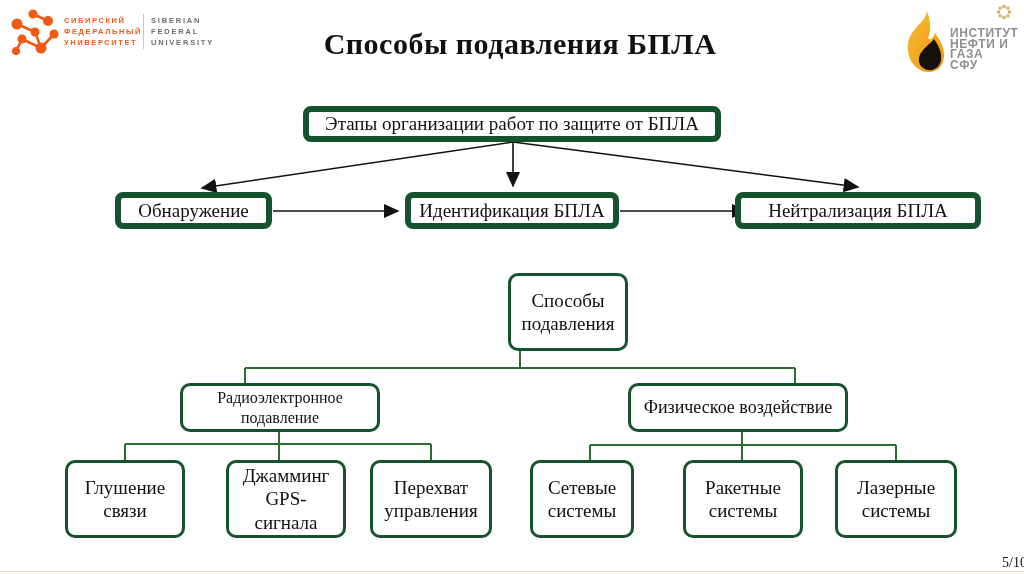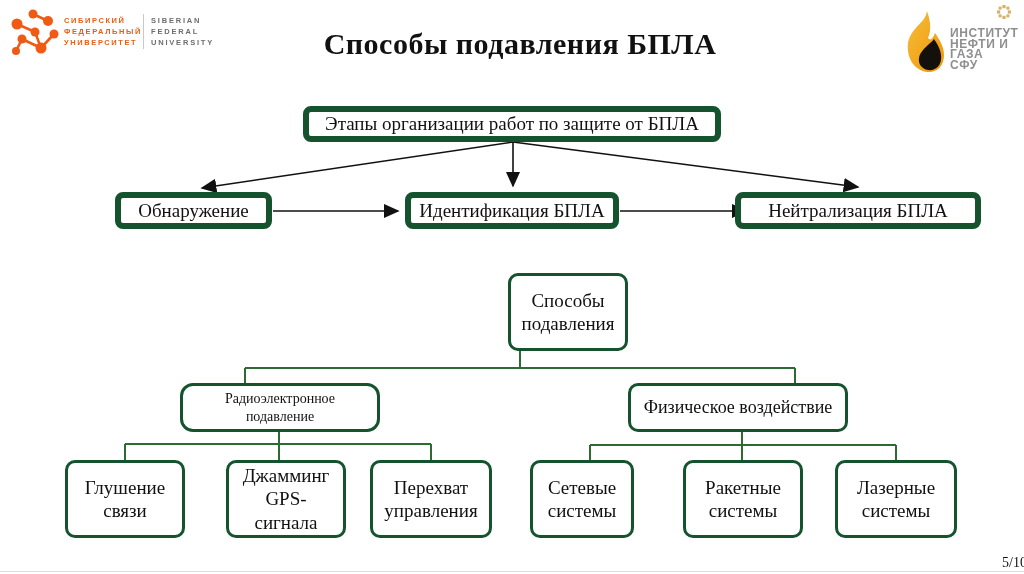--- a/index.html
+++ b/index.html
@@ -115,21 +115,21 @@
     </g>
   </svg>
 
   <div class="box" style="left:303px;top:106px;width:418px;height:36px;">Этапы организации работ по защите от БПЛА</div>
   <div class="box" style="left:115px;top:192px;width:157px;height:37px;">Обнаружение</div>
   <div class="box" style="left:405px;top:192px;width:214px;height:37px;">Идентификация БПЛА</div>
   <div class="box" style="left:735px;top:192px;width:246px;height:37px;">Нейтрализация БПЛА</div>
 
   <div class="box thick" style="left:460px;top:273px;width:120px;height:78px;margin-left:48px;">Способы
 подавления</div>
-  <div class="box thick" style="left:180px;top:383px;width:200px;height:49px;font-size:14px;border-radius:13px;">Радиоэлектронное
+  <div class="box thick" style="left:180px;top:383px;width:200px;height:49px;font-size:16px;">Радиоэлектронное
 подавление</div>
   <div class="box thick" style="left:628px;top:383px;width:220px;height:49px;font-size:18px;">Физическое воздействие</div>
 
   <div class="box thick" style="left:65px;top:460px;width:120px;height:78px;">Глушение
 связи</div>
   <div class="box thick" style="left:218px;top:460px;width:120px;height:78px;margin-left:8px;">Джамминг
 GPS-
 сигнала</div>
   <div class="box thick" style="left:370px;top:460px;width:122px;height:78px;">Перехват
 управления</div>

